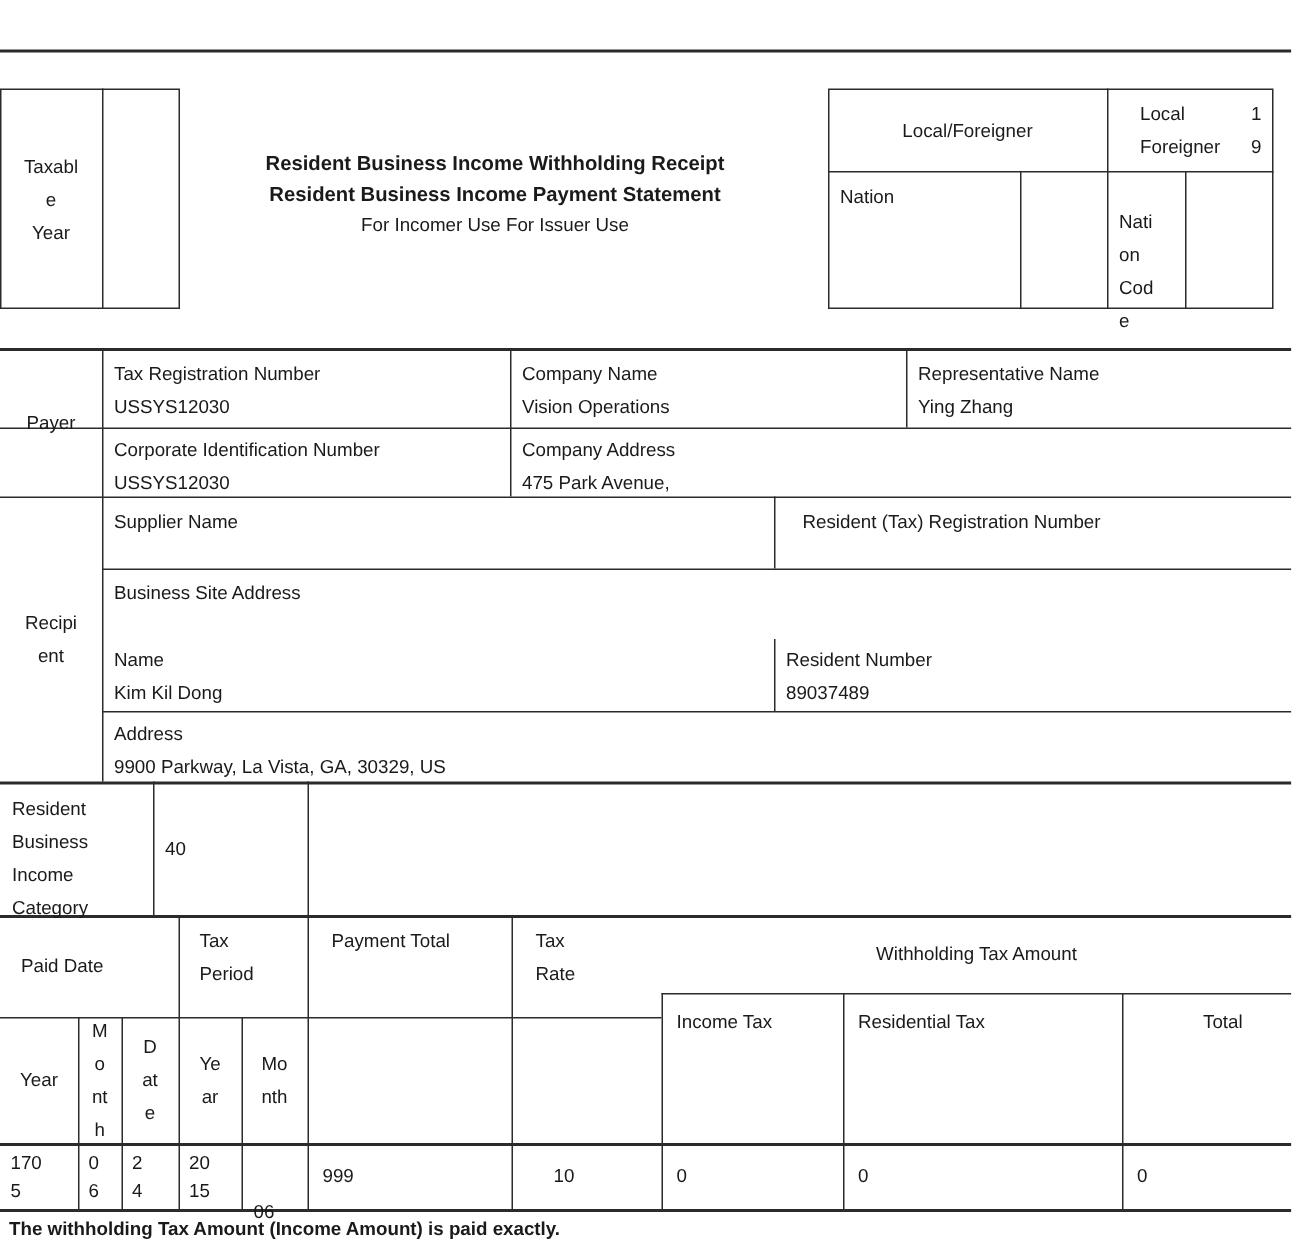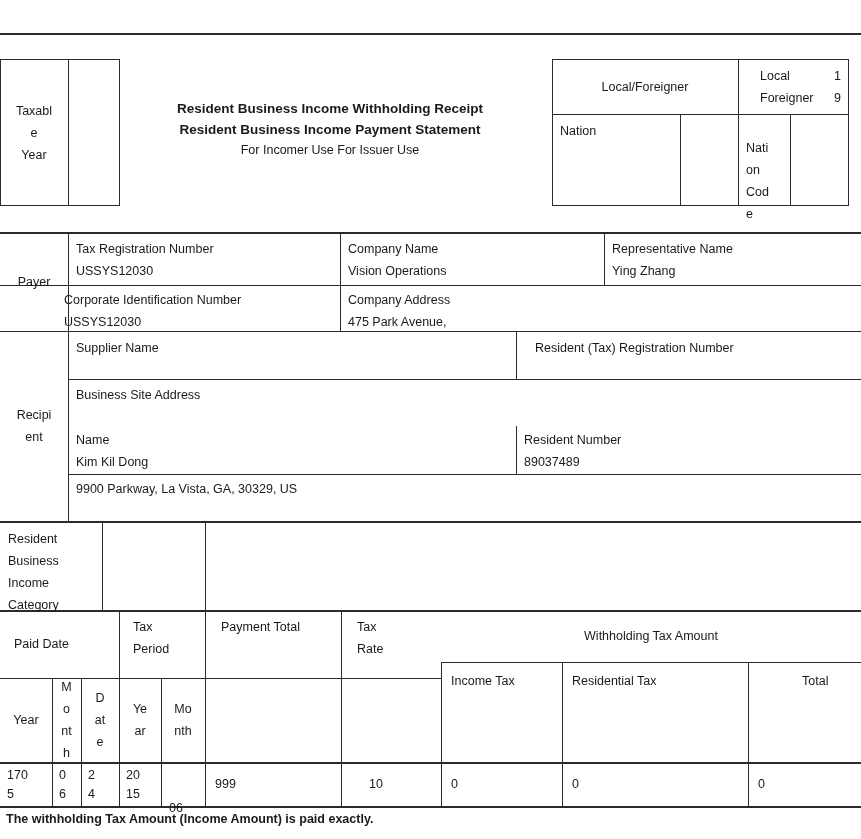--- a/index.html
+++ b/index.html
@@ -203,21 +203,21 @@
   </div>
   <div class="cell padl" style="left:340px; top:238px; width:264px;">
     <div class="label">Company Name</div>
     <div class="value">Vision Operations</div>
   </div>
   <div class="cell padl" style="left:604px; top:238px; width:257px;">
     <div class="label">Representative Name</div>
     <div class="value">Ying Zhang</div>
   </div>
 
-  <div class="cell padl" style="left:56px; top:289px; width:272px;">
+  <div class="cell padl" style="left:68px; top:289px; width:272px;">
     <div class="label">Corporate Identification Number</div>
     <div class="value">USSYS12030</div>
   </div>
   <div class="cell padl" style="left:340px; top:289px; width:521px;">
     <div class="label">Company Address</div>
     <div class="value">475 Park Avenue,</div>
   </div>
 
   <div class="cell ctr" style="left:0px; top:331px; width:68px; height:190px;">
     <div class="stackctr">
@@ -243,34 +243,40 @@
   <div class="cell padl" style="left:68px; top:429px; width:448px;">
     <div class="label">Name</div>
     <div class="value">Kim Kil Dong</div>
   </div>
   <div class="cell padl" style="left:516px; top:429px; width:345px;">
     <div class="label">Resident Number</div>
     <div class="value">89037489</div>
   </div>
 
   <div class="cell padl" style="left:68px; top:478px; width:793px;">
+    <div class="label">Address</div>
     <div class="value">9900 Parkway, La Vista, GA, 30329, US</div>
   </div>
 
   <div class="hline-thick" style="left:0px; top:610px; width:861px;"></div>
   <div class="vline" style="left:102px; top:521px; height:89px;"></div>
   <div class="vline" style="left:205px; top:521px; height:89px;"></div>
 
   <div class="cell padl" style="left:0px; top:526px; width:102px; height:84px;">
     <div style="padding-top:2px;">
       <div>Resident</div>
       <div>Business</div>
       <div>Income</div>
       <div>Category</div>
     </div>
+  </div>
+  <div class="cell padl" style="left:102px; top:521px; width:103px; height:89px;">
+    <div class="mid">
+        <span>40</span>
+      </div>
   </div>
   <div class="cell padl" style="left:205px; top:521px; width:656px; height:89px;">
     <div class="mid">
         <span></span>
       </div>
   </div>
 
   <div class="hline" style="left:441px; top:662px; width:420px;"></div>
   <div class="hline" style="left:0px; top:678px; width:441px;"></div>
   <div class="hline-thick" style="left:0px; top:762px; width:861px;"></div>

